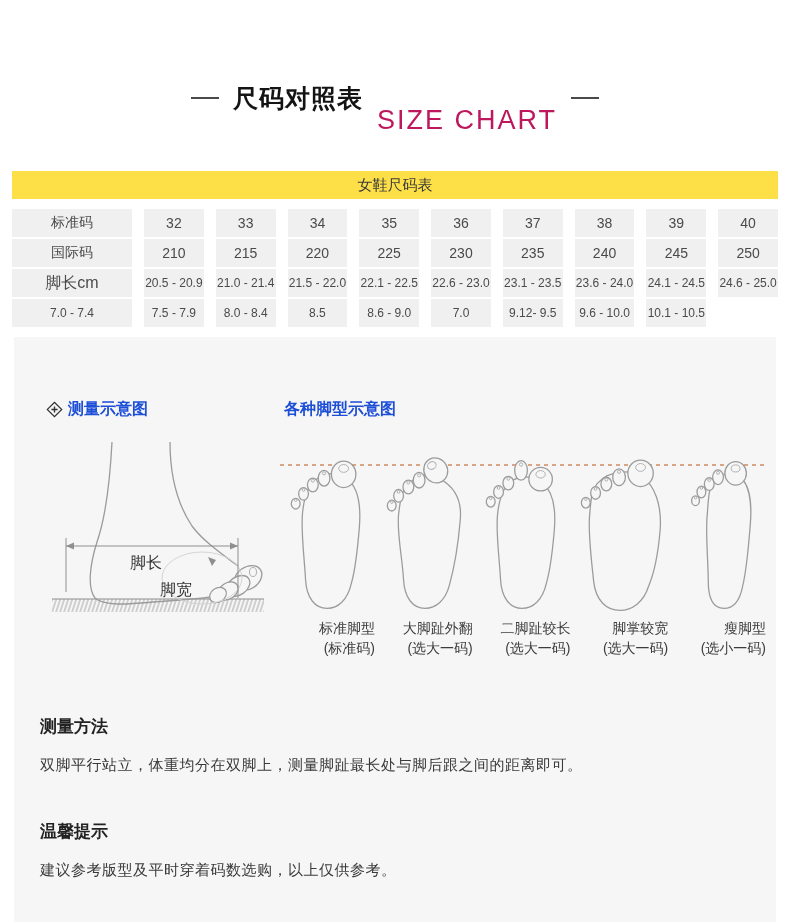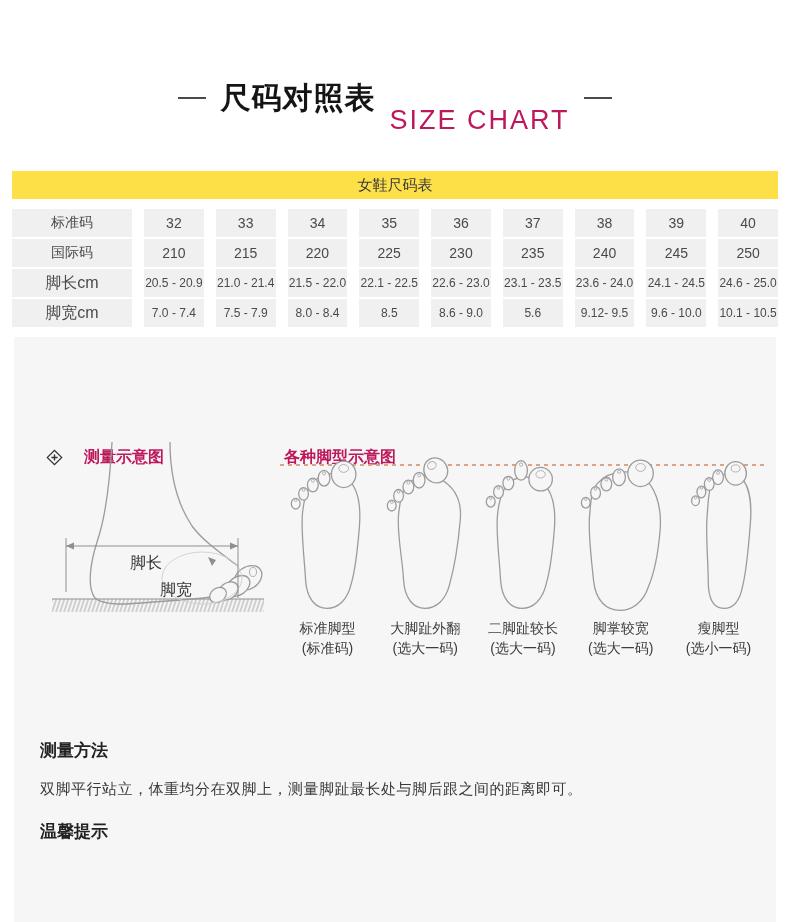--- a/index.html
+++ b/index.html
@@ -9,21 +9,21 @@
     font-family:"Liberation Sans","DejaVu Sans",sans-serif;
     color:#3f3f3f;
   }
 
   
   .title-row {
     position:absolute; top:80px; left:0; width:790px; height:36px;
     display:flex; align-items:center; justify-content:center; gap:14px;
   }
   .title-dash { width:28px; height:2px; background:#4a4a4a; }
-  .title-zh { font-size:30px; font-weight:bold; color:#141414; letter-spacing:1px; }
+  .title-zh { font-size:25px; font-weight:bold; color:#141414; letter-spacing:1px; }
   .title-en { font-size:27px; font-weight:300; color:#be185d; letter-spacing:2px;margin-top:44px; }
 
   
   .size-table { position:absolute; left:12px; top:171px; width:766px; }
   .stable-header {
     height:28px; background:#fde047; display:flex; align-items:center; justify-content:center;
     font-size:15px; color:#3a3a3a; margin-bottom:10px;
   }
   .srow {
     display:grid; grid-template-columns:120px repeat(9,1fr);
@@ -35,43 +35,43 @@
   }
   .srow.small .scell { font-size:12px; }
   .srow.small .scell.slabel { font-size:16px; }
 
   
   .panel {
     position:absolute; left:14px; top:337px; width:762px; height:585px;
     background:#f5f6f5;
   }
   .sec-heading {
-    position:absolute; font-size:16px; font-weight:bold; color:#be185d;
-    display:flex; align-items:center; gap:21px;margin-top:48px;
+    position:absolute; font-size:16px; font-weight:bold; color:#1d4ed8;
+    display:flex; align-items:center; gap:5px;
   }
   #measure-heading { left:32px; top:62px; }
   #foottypes-heading { left:270px; top:62px; }
 
   
   .measure-diagram { position:absolute; left:28px; top:103px; }
 
   
   .foot-area { position:absolute; left:266px; top:115px; width:486px; height:215px; }
   .dash-line {
     position:absolute; left:0; top:12px; width:486px; height:2px; z-index:0;
     background:repeating-linear-gradient(90deg,#d9a584 0 4px,transparent 4px 8px);
   }
   .foot-row { position:absolute; left:0; top:0; width:486px; display:flex; justify-content:space-between; }
-  .foot-fig { width:95px; text-align:center; position:relative; z-index:1; }
+  .foot-fig { width:95px; text-align:right; position:relative; z-index:1; }
   .foot-fig svg { display:block; margin:0 auto; }
   .foot-caption { margin-top:4px; font-size:14px; color:#3c3c3c; line-height:20px; }
 
   
   .text-block { position:absolute; left:26px; right:20px; }
-  #method-block { top:402px; }
+  #method-block { top:378px; }
   #tips-block   { top:483px; }
   .tb-heading { font-size:17px; font-weight:bold; color:#222; margin-bottom:18px; }
   .tb-body { font-size:15px; color:#3a3a3a; letter-spacing:0.5px; }
 
   .fstroke { fill:none; stroke:#9b9b9b; stroke-width:1.3; }
   .ftoe { fill:#f5f6f5; stroke:#9b9b9b; stroke-width:1.3; }
   .fnail { fill:none; stroke:#b0b0b0; stroke-width:1; }
   .dimline { stroke:#8f8f8f; stroke-width:1; fill:none; }
   .svgtext { font-family:"Liberation Sans","DejaVu Sans",sans-serif; font-size:16px; fill:#333; }
 </style>
@@ -118,27 +118,26 @@
         <div class="scell">21.0 - 21.4</div>
         <div class="scell">21.5 - 22.0</div>
         <div class="scell">22.1 - 22.5</div>
         <div class="scell">22.6 - 23.0</div>
         <div class="scell">23.1 - 23.5</div>
         <div class="scell">23.6 - 24.0</div>
         <div class="scell">24.1 - 24.5</div>
         <div class="scell">24.6 - 25.0</div>
       </div>
       <div class="srow small">
-        <div class="scell slabel">脚宽cm</div>
         <div class="scell">7.0 - 7.4</div>
         <div class="scell">7.5 - 7.9</div>
         <div class="scell">8.0 - 8.4</div>
         <div class="scell">8.5</div>
         <div class="scell">8.6 - 9.0</div>
-        <div class="scell">5.6</div>
+        <div class="scell">7.0</div>
         <div class="scell">9.12- 9.5</div>
         <div class="scell">9.6 - 10.0</div>
         <div class="scell">10.1 - 10.5</div>
       </div>
     </div>
 </div>
 
 <div class="panel">
 
   <div class="sec-heading" id="measure-heading">
@@ -291,15 +290,16 @@
     </div>
   </div>
 
   <div class="text-block" id="method-block">
     <div class="tb-heading">测量方法</div>
     <div class="tb-body">双脚平行站立，体重均分在双脚上，测量脚趾最长处与脚后跟之间的距离即可。</div>
   </div>
 
   <div class="text-block" id="tips-block">
     <div class="tb-heading">温馨提示</div>
+    <div class="tb-body">建议参考版型及平时穿着码数选购，以上仅供参考。</div>
   </div>
 
 </div>
 
 </body></html>

